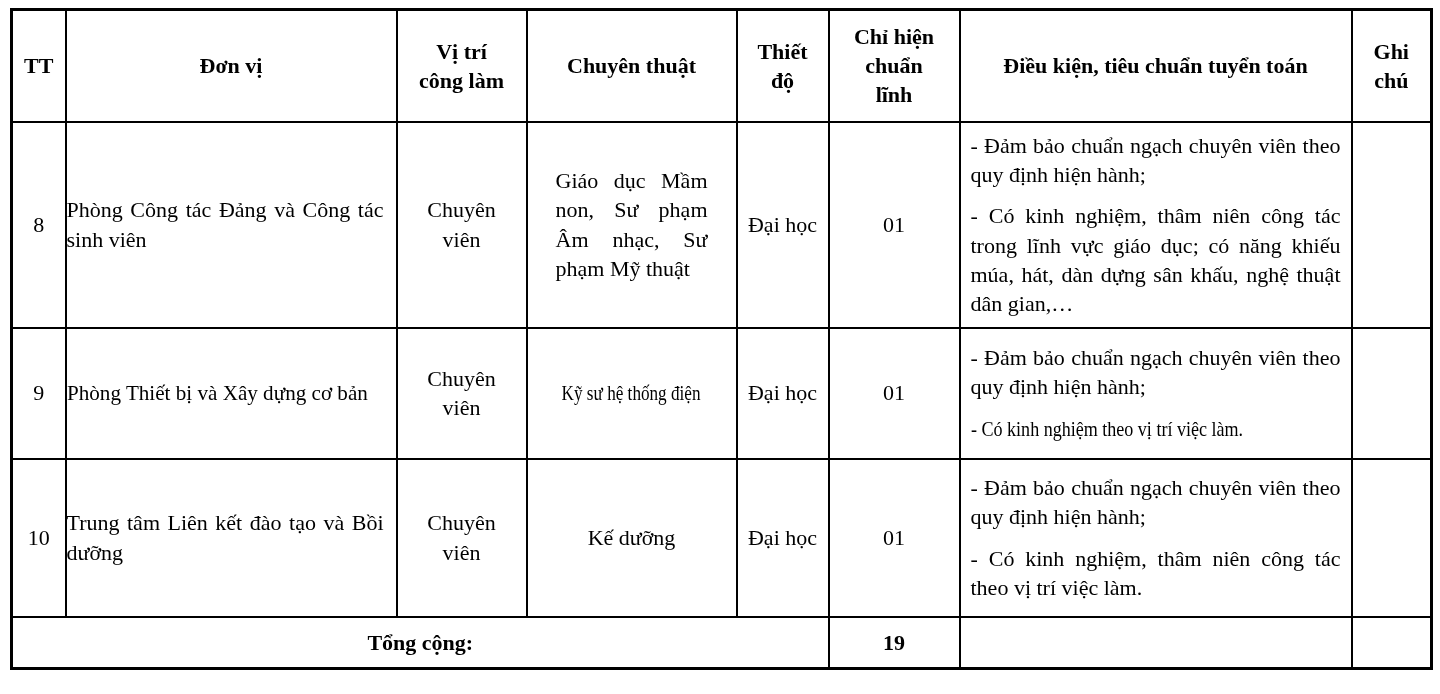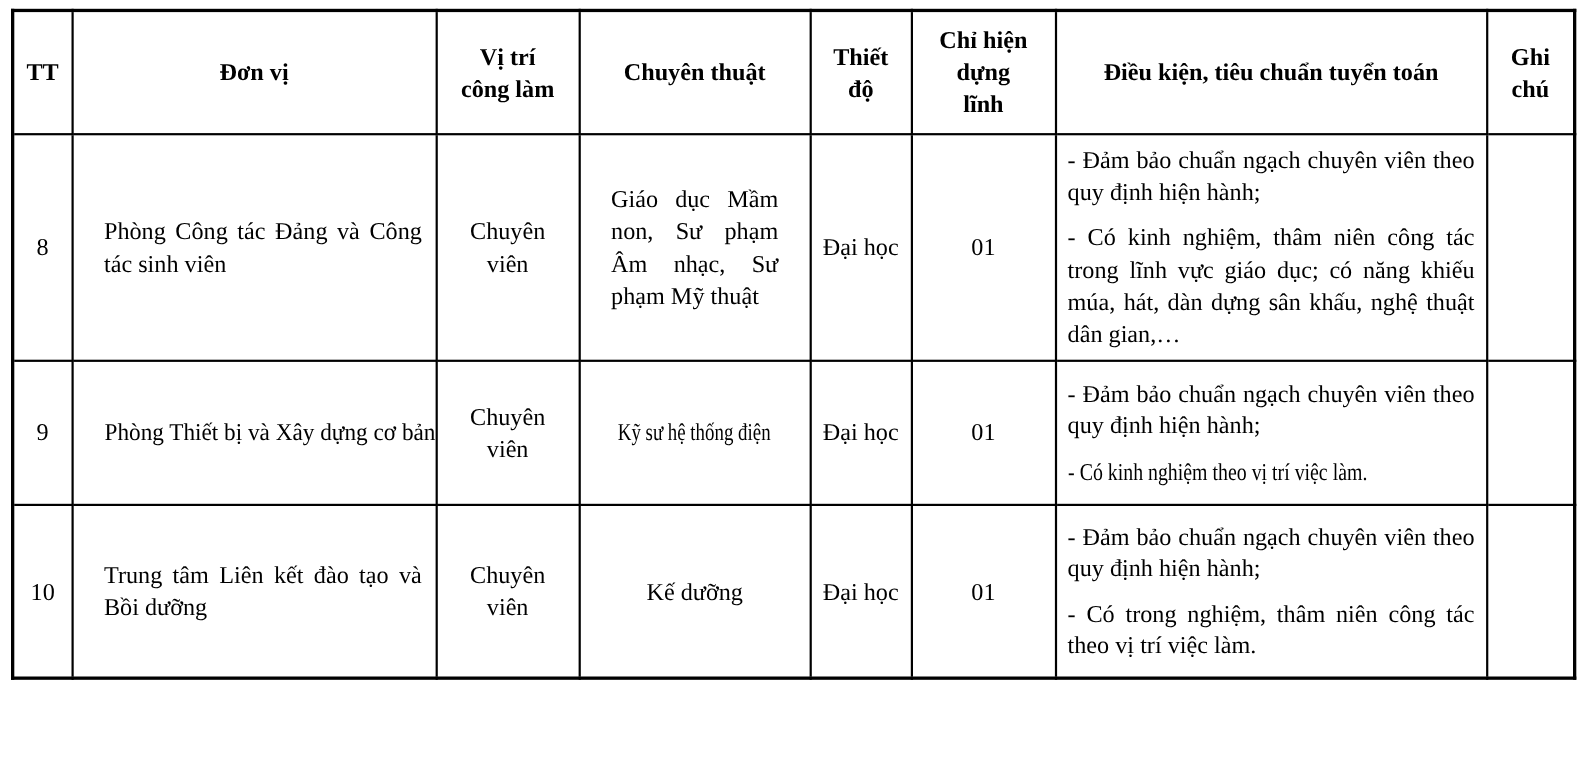--- a/index.html
+++ b/index.html
@@ -25,21 +25,21 @@
     padding: 2px 10px;
   }
   th {
     font-weight: bold;
     text-align: center;
     padding: 2px 4px;
   }
   .hline { display: block; }
   .c { text-align: center; }
   .j { text-align: justify; }
-  .pad12 { padding-left: 28px; padding-right: 12px; }
+  .pad12 { padding-left: 0; padding-right: 12px; }
   td p { margin: 0 0 12px 0; }
   td p:last-child { margin-bottom: 0; }
   
   tr.h-header  { height: 112px; }
   tr.h-row8    { height: 206px; }
   tr.h-row9    { height: 131px; }
   tr.h-row10   { height: 158px; }
   tr.h-footer  { height: 52px; }
   
   .narrow-just { width: 152px; margin: 12px auto; text-align: justify; }
@@ -74,21 +74,21 @@
         <span class="hline">Vị trí</span>
         <span class="hline">công làm</span>
       </th>
       <th>Chuyên thuật</th>
       <th>
         <span class="hline">Thiết</span>
         <span class="hline">độ</span>
       </th>
       <th>
         <span class="hline">Chỉ hiện</span>
-        <span class="hline">dựng</span>
+        <span class="hline">chuẩn</span>
         <span class="hline">lĩnh</span>
       </th>
       <th>Điều kiện, tiêu chuẩn tuyển toán</th>
       <th>
         <span class="hline">Ghi</span>
         <span class="hline">chú</span>
       </th>
     </tr>
 
     <tr class="h-row8">
@@ -129,20 +129,26 @@
 
     <tr class="h-row10">
       <td class="c">10</td>
       <td class="j pad12">Trung tâm Liên kết đào tạo và Bồi dưỡng</td>
       <td class="c">Chuyên viên</td>
       <td class="c">Kế dưỡng</td>
       <td class="c">Đại học</td>
       <td class="c">01</td>
       <td class="j">
         <p>- Đảm bảo chuẩn ngạch chuyên viên theo quy định hiện hành;</p>
-        <p>- Có trong nghiệm, thâm niên công tác theo vị trí việc làm.</p>
+        <p>- Có kinh nghiệm, thâm niên công tác theo vị trí việc làm.</p>
       </td>
       <td></td>
     </tr>
 
+    <tr class="h-footer">
+      <td class="c bold" colspan="5">Tổng cộng:</td>
+      <td class="c bold">19</td>
+      <td></td>
+      <td></td>
+    </tr>
   </tbody>
     </table>
 </div>
 
 </body></html>

